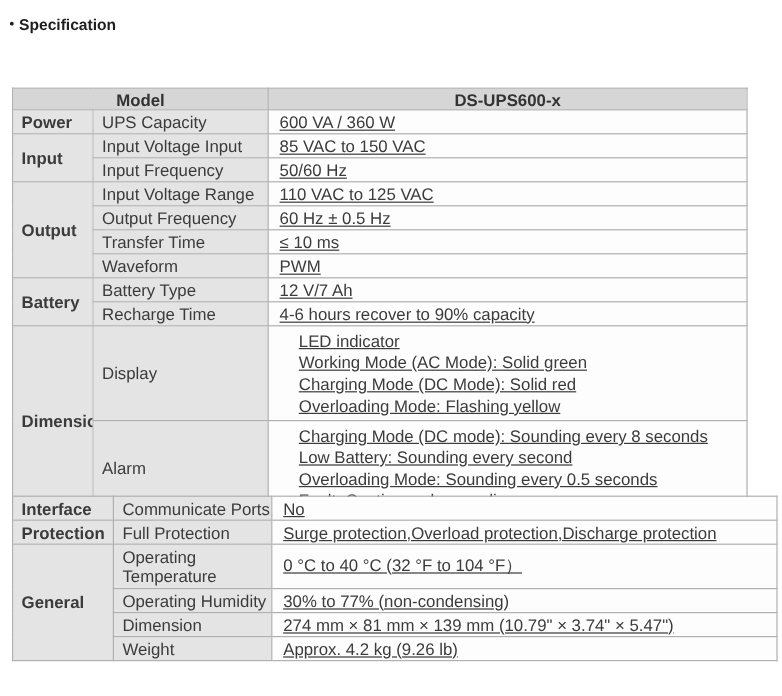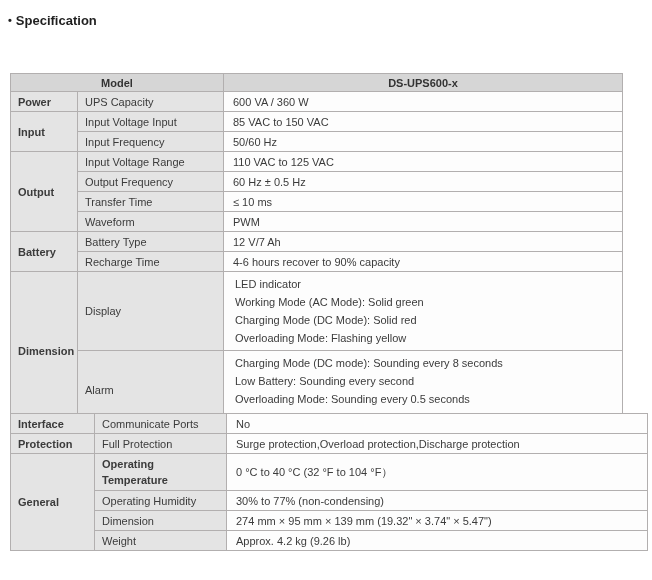--- a/index.html
+++ b/index.html
@@ -20,21 +20,21 @@
   }
   .doc-title{
     position:absolute;left:8px;top:13px;
     font-size:13px;font-weight:bold;color:#1f1f1f;
     display:flex;align-items:center;gap:4px;
   }
   .doc-title .bullet{font-size:11px;line-height:13px;}
   .spec-table{
     border-collapse:collapse;
     table-layout:fixed;
-    font-size:11px;
+    font-size:14px;
     color:var(--text);
   }
   .spec-table td{
     border:1px solid var(--border);
     padding:0 7px;
     height:19px;
     vertical-align:middle;
     overflow:hidden;
     white-space:nowrap;
   }
@@ -59,33 +59,33 @@
     font-weight:bold;
     margin-left:40px;
   }
   .spec-table td.lbl{
     background:var(--label-bg);
     font-weight:normal;
   }
   .spec-table td.val{
     background:var(--value-bg);
     padding:0 9px;
+    text-decoration:underline;
   }
   .spec-table td.val.ml{
-    padding:3px 11px;
+    padding:3px 25px;
   }
   .spec-table td.val.ml .value-line{
     line-height:18px;
   }
   .spec-table td.lbl .label-line{
     line-height:16px;
   }
   .spec-table td.lbl.ml{
     padding:2px 7px;
-    font-weight:bold;
   }
 </style>
 </head>
 <body>
 
 <div class="doc-title">
   <span class="bullet">•</span>
   <span>Specification</span>
 </div>
 
@@ -188,20 +188,20 @@
           <div class="label-line">Temperature</div>
         </td>
         <td class="val">0 °C to 40 °C (32 °F to 104 °F）</td>
       </tr>
       <tr>
         <td class="lbl">Operating Humidity</td>
         <td class="val">30% to 77% (non-condensing)</td>
       </tr>
       <tr>
         <td class="lbl">Dimension</td>
-        <td class="val">274 mm × 95 mm × 139 mm (19.32" × 3.74" × 5.47")</td>
+        <td class="val">274 mm × 81 mm × 139 mm (10.79" × 3.74" × 5.47")</td>
       </tr>
       <tr>
         <td class="lbl">Weight</td>
         <td class="val">Approx. 4.2 kg (9.26 lb)</td>
       </tr>
     </tbody>
 </table>
 
 </body></html>

